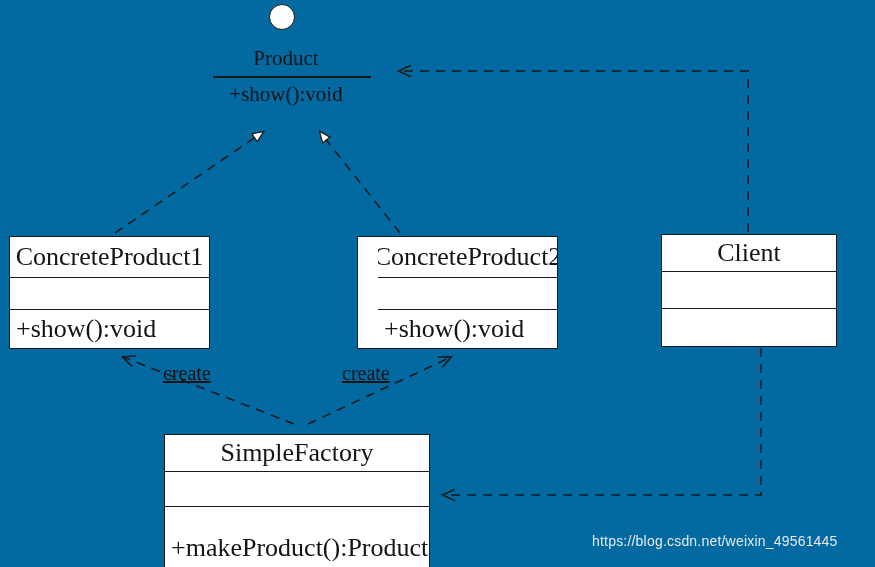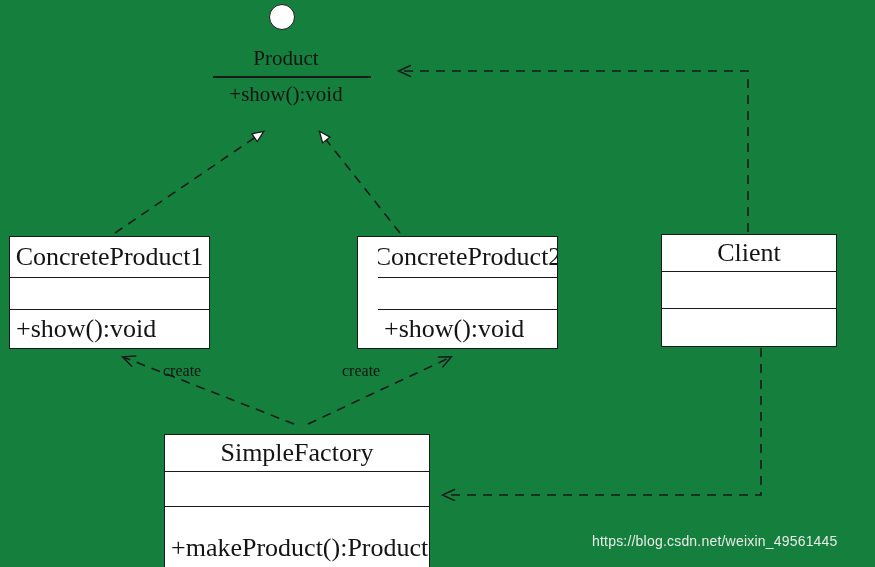--- a/index.html
+++ b/index.html
@@ -7,21 +7,21 @@
     padding: 0;
     background: #ffffff;
   }
   body {
     font-family: "Liberation Serif", "DejaVu Serif", serif;
   }
   #diagram-canvas {
     position: relative;
     width: 875px;
     height: 567px;
-    background: #15803d;
+    background: #0369a1;
     overflow: hidden;
   }
   svg.layer {
     position: absolute;
     top: 0;
     left: 0;
     width: 875px;
     height: 567px;
   }
   .uml-class {
@@ -115,23 +115,24 @@
   #class-client .name { height: 37px; }
   #class-client .attrs { height: 37px; }
   #class-client .ops { flex: 1; }
 
   #class-simplefactory .name { height: 37px; }
   #class-simplefactory .attrs { height: 35px; }
   #class-simplefactory .ops { flex: 1; }
 
   .edge-label {
     position: absolute;
-    font-size: 16px;
+    font-size: 20px;
     color: #141414;
     white-space: nowrap;
+    text-decoration: underline;
   }
   #label-create-left  { left: 163px; top: 362px; }
   #label-create-right { left: 342px; top: 362px; }
 
   #watermark {
     position: absolute;
     left: 592px;
     top: 533px;
     font-family: "Liberation Sans", sans-serif;
     font-size: 14px;

